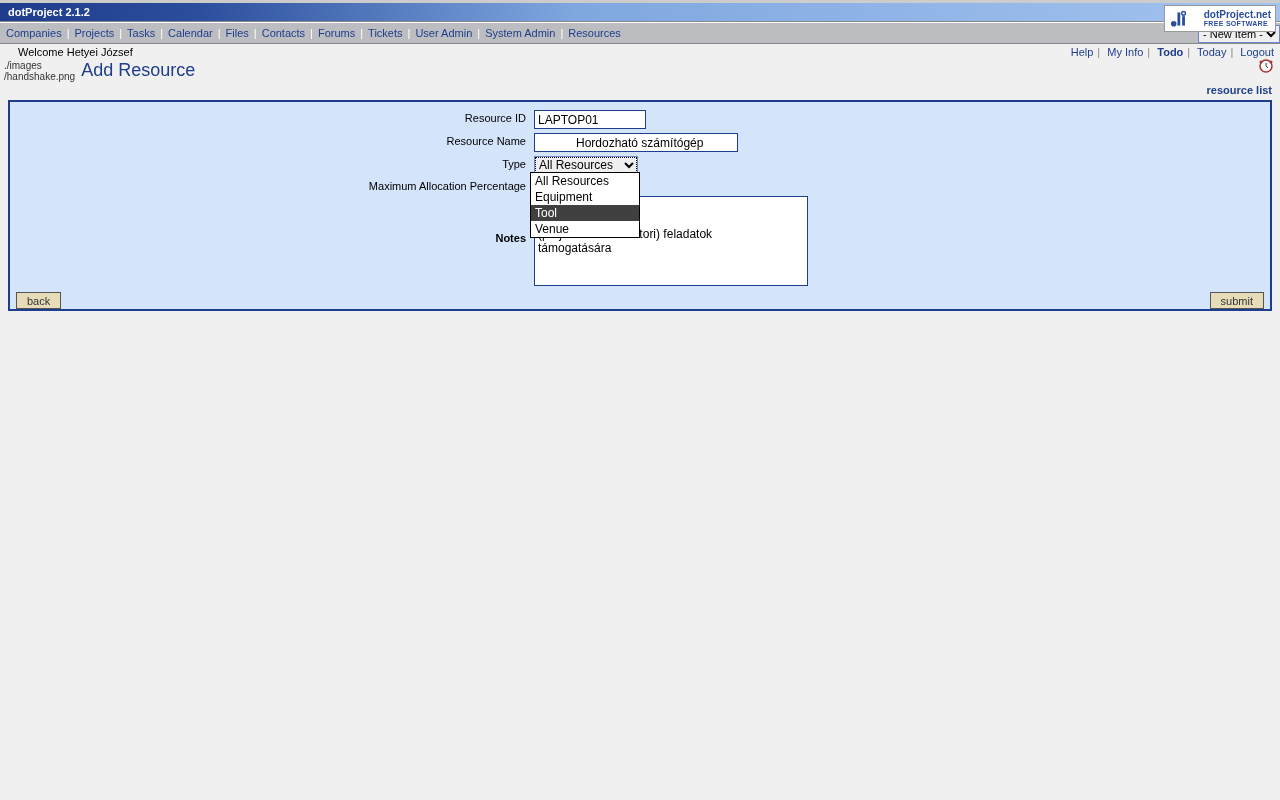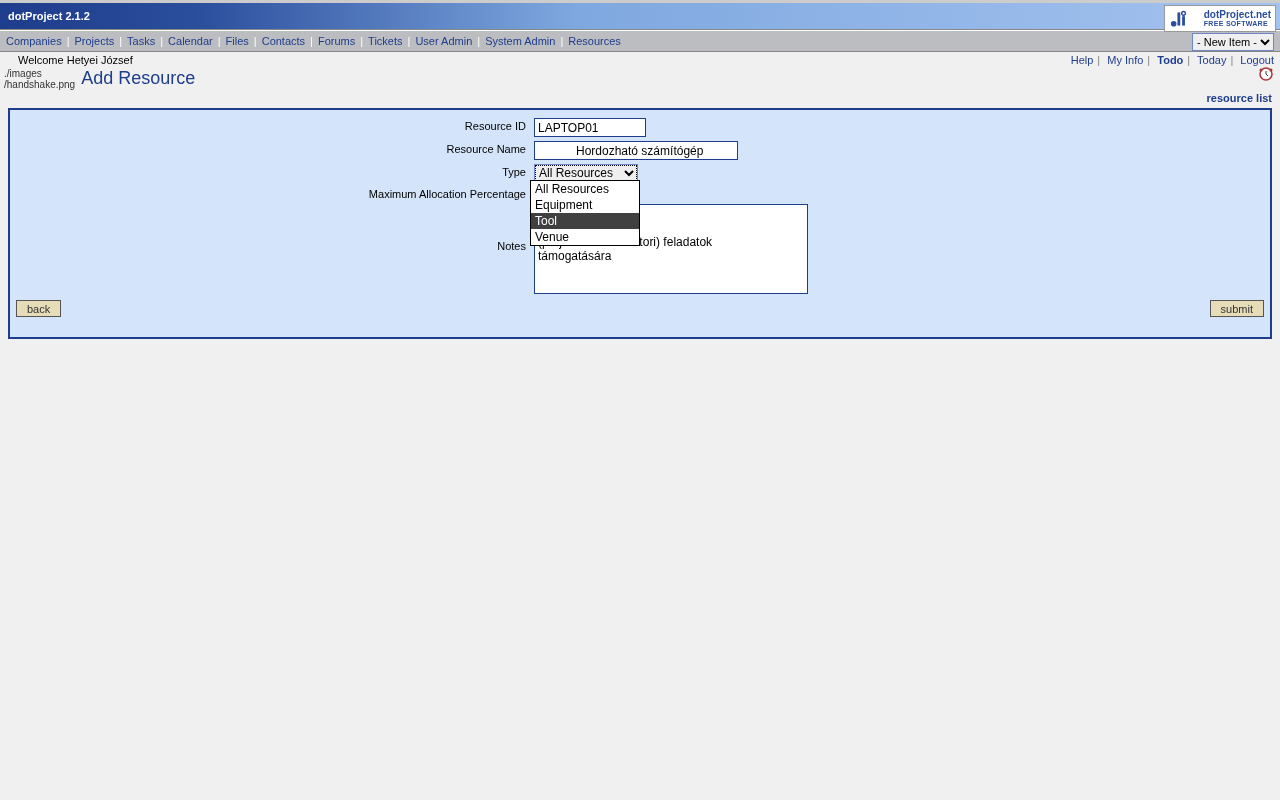--- a/index.html
+++ b/index.html
@@ -1,26 +1,26 @@
 <!DOCTYPE html>
 <html><head>
 <meta charset="utf-8">
 <style>
 * { margin:0; padding:0; box-sizing:border-box; }
 body { font-family:Verdana,Arial,sans-serif; font-size:11px; background:#f0f0f0; color:#000; }
-.titlebar { height:30px; background:linear-gradient(to right,#1e3d8c 0%,#2a4d9c 15%,#7fa8e0 45%,#a4c3ef 100%); display:flex; align-items:center; padding-left:8px; color:#fff; font-weight:bold; font-size:11px; position:relative; border-top:3px solid #ccc; border-bottom:1px solid #888;}
+.titlebar { height:22px; background:linear-gradient(to right,#1e3d8c 0%,#2a4d9c 15%,#7fa8e0 45%,#a4c3ef 100%); display:flex; align-items:center; padding-left:8px; color:#fff; font-weight:bold; font-size:11px; position:relative; border-top:3px solid #ccc; border-bottom:1px solid #888;}
 .brandbox { position:absolute; right:4px; top:2px; height:27px; width:112px; background:#fff; border:1px solid #999; display:flex; align-items:center; gap:16px; padding:2px 4px; z-index:10;}
 .brandbox svg { width:20px; height:20px; }
 .brandbox .txt { line-height:1; }
 .brandbox .txt .t1 { color:#2a4d9c; font-weight:bold; font-size:10px; }
 .brandbox .txt .t2 { color:#2a4d9c; font-size:7px; letter-spacing:0.3px; }
 .menubar { height:22px; background:#bcbdc0; border-top:1px solid #fff; border-bottom:1px solid #888; display:flex; align-items:center; padding:0 6px; position:relative;}
 .menubar .sep { color:#fff; margin:0 5px; }
 .menubar a { color:#1e3d8c; text-decoration:none; cursor:pointer; }
-.menubar .newitem { position:absolute; right:6px; top:2px; }
+.menubar .newitem { position:absolute; right:0; top:2px; }
 .newitem select { font-size:11px; border:1px solid #6f87c9; height:18px; }
 .subbar { display:flex; justify-content:space-between; align-items:center; padding:2px 6px 0; color:#000;margin-left:12px;}
 .subbar .links a { color:#1e3d8c; text-decoration:none; cursor:pointer; }
 .subbar .links .cur { font-weight:bold; }
 .subbar .links .bar { color:#888; margin:0 4px; }
 .titlewrap { display:flex; align-items:flex-start; padding:2px 4px 0; }
 .titlewrap .imgph { font-size:10px; color:#333; line-height:1.1; }
 .titlewrap h1 { font-size:18px; color:#1e3d8c; font-weight:normal; margin-left:6px; font-family:Verdana,sans-serif; }
 .clockicon { width:16px; height:16px; }
 .reslist { padding:2px 8px 4px;text-align:right; }
@@ -28,21 +28,21 @@
 .panel { margin:0 8px; border:2px solid #1e3d8c; background:#d4e4fa; }
 .formtable { width:100%; border-collapse:collapse; }
 .formtable td { padding:2px 4px; vertical-align:top; font-size:11px; }
 .formtable td.lbl { text-align:right; width:520px; white-space:nowrap; padding-top:4px;}
 .formtable input[type=text] { border:1px solid #1e3d8c; font-size:12px; padding:1px 3px; height:19px; font-family:inherit;}
 .formtable textarea { border:1px solid #1e3d8c; font-size:12px; padding:2px 3px; font-family:inherit; resize:none;}
 .formtable select { border:1px solid #6f87c9; font-size:12px; height:18px; outline:1px dotted #000; outline-offset:-2px;}
 .droplist { position:absolute; width:110px; background:#fff; border:1px solid #000; z-index:5; font-size:12px;}
 .droplist div { padding:0 4px; cursor:pointer; line-height:16px;}
 .droplist div.hl { background:#404040; color:#fff; }
-.btnrow { display:flex; justify-content:space-between; padding:2px 6px 20px; }
+.btnrow { display:flex; justify-content:space-between; padding:2px 6px 0; }
 .btn { background:#e6dcb8; border:1px solid #555; font-size:11px; padding:0 10px; height:17px; cursor:pointer; color:#333;}
 .relwrap { position:relative; }
 .topspacer { height:6px;}
 .titlewrap-row { display:flex; justify-content:space-between; align-items:flex-start; padding-right:6px; }
 </style>
 </head>
 <body>
 
 <div class="titlebar">
   <span>dotProject 2.1.2</span>
@@ -122,21 +122,21 @@
               <div class="hl">Tool</div>
               <div>Venue</div>
             </div>
      </td>
    </tr>
    <tr>
      <td class="lbl">Maximum Allocation Percentage</td>
      <td></td>
    </tr>
    <tr>
-     <td class="lbl" style="padding-top:38px;">Notes</td>
+     <td class="lbl" style="padding-top:38px;font-weight:bold;">Notes</td>
      <td><textarea rows="6" style="width: 274px; height: 90px;">iítógép, dotProjekt
 pjektvezetői
 (projektadminisztrátori) feladatok
 támogatására</textarea></td>
    </tr>
  </tbody>
     </table>
  <div class="btnrow">
    <button class="btn">back</button>
    <button class="btn">submit</button>

